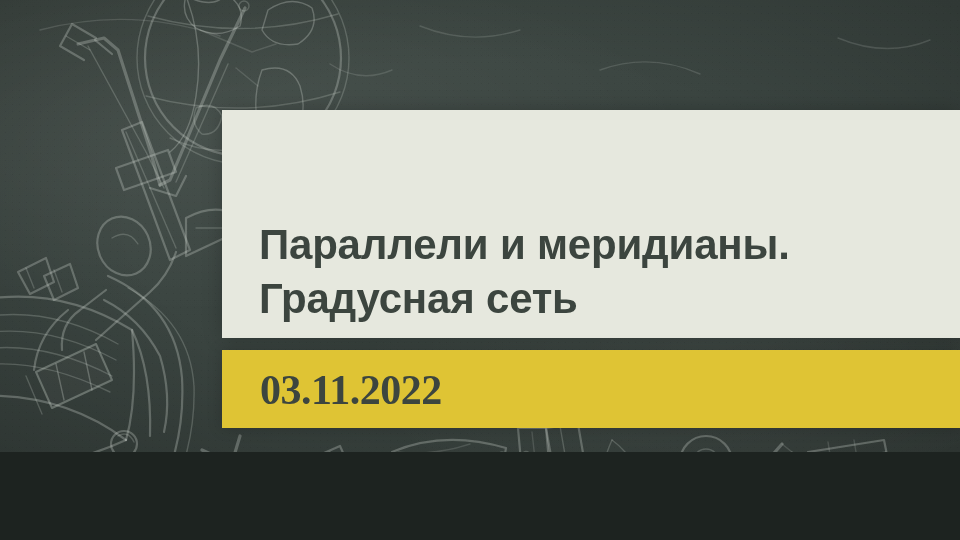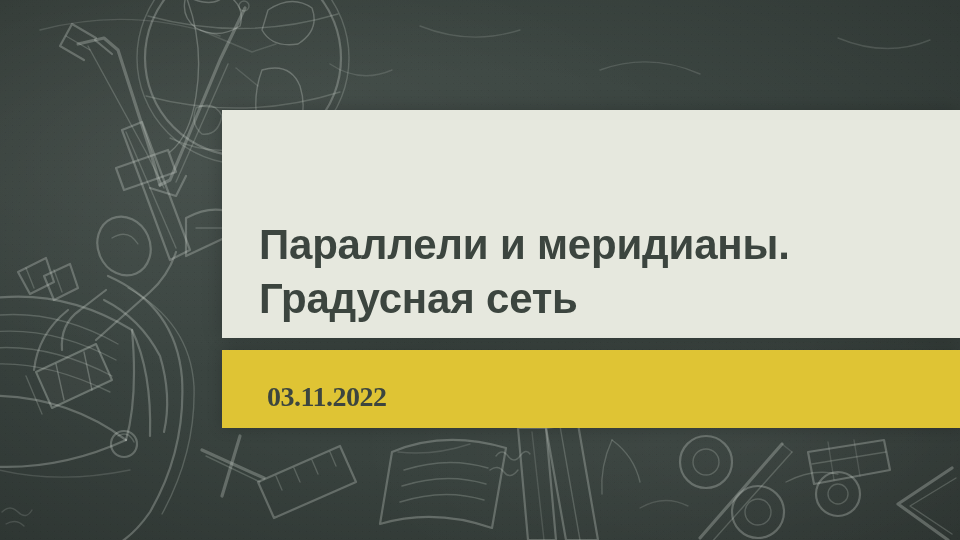--- a/index.html
+++ b/index.html
@@ -8,21 +8,21 @@
     padding: 0;
     background: #1d2320;
   }
   body {
     font-family: "Liberation Sans", sans-serif;
   }
 
   .slide {
     position: relative;
     width: 960px;
-    height: 540px;
+    height: 452px;
     overflow: hidden;
     background-color: #22c55e;
   }
 
   
   .board-base {
     position: absolute;
     inset: 0;
     background:
       radial-gradient(ellipse 70% 55% at 22% 30%, rgba(255,255,255,0.055), rgba(255,255,255,0) 72%),
@@ -99,24 +99,24 @@
     width: 738px;
     height: 78px;
     background: #dfc434;
     box-shadow: 0 0 14px rgba(0,0,0,0.20);
   }
   .date-text {
     position: absolute;
     left: 37px;
     top: 50%;
     transform: translateY(-50%);
-    margin: 8px;
+    margin: 1px;
     font-family: "Liberation Serif", serif;
     font-weight: bold;
-    font-size: 28px;
+    font-size: 42px;
     letter-spacing: -0.5px;
     color: #3c453f;
     white-space: nowrap;
   }
 </style>
 </head>
 <body>
 
 <div class="slide">
 

